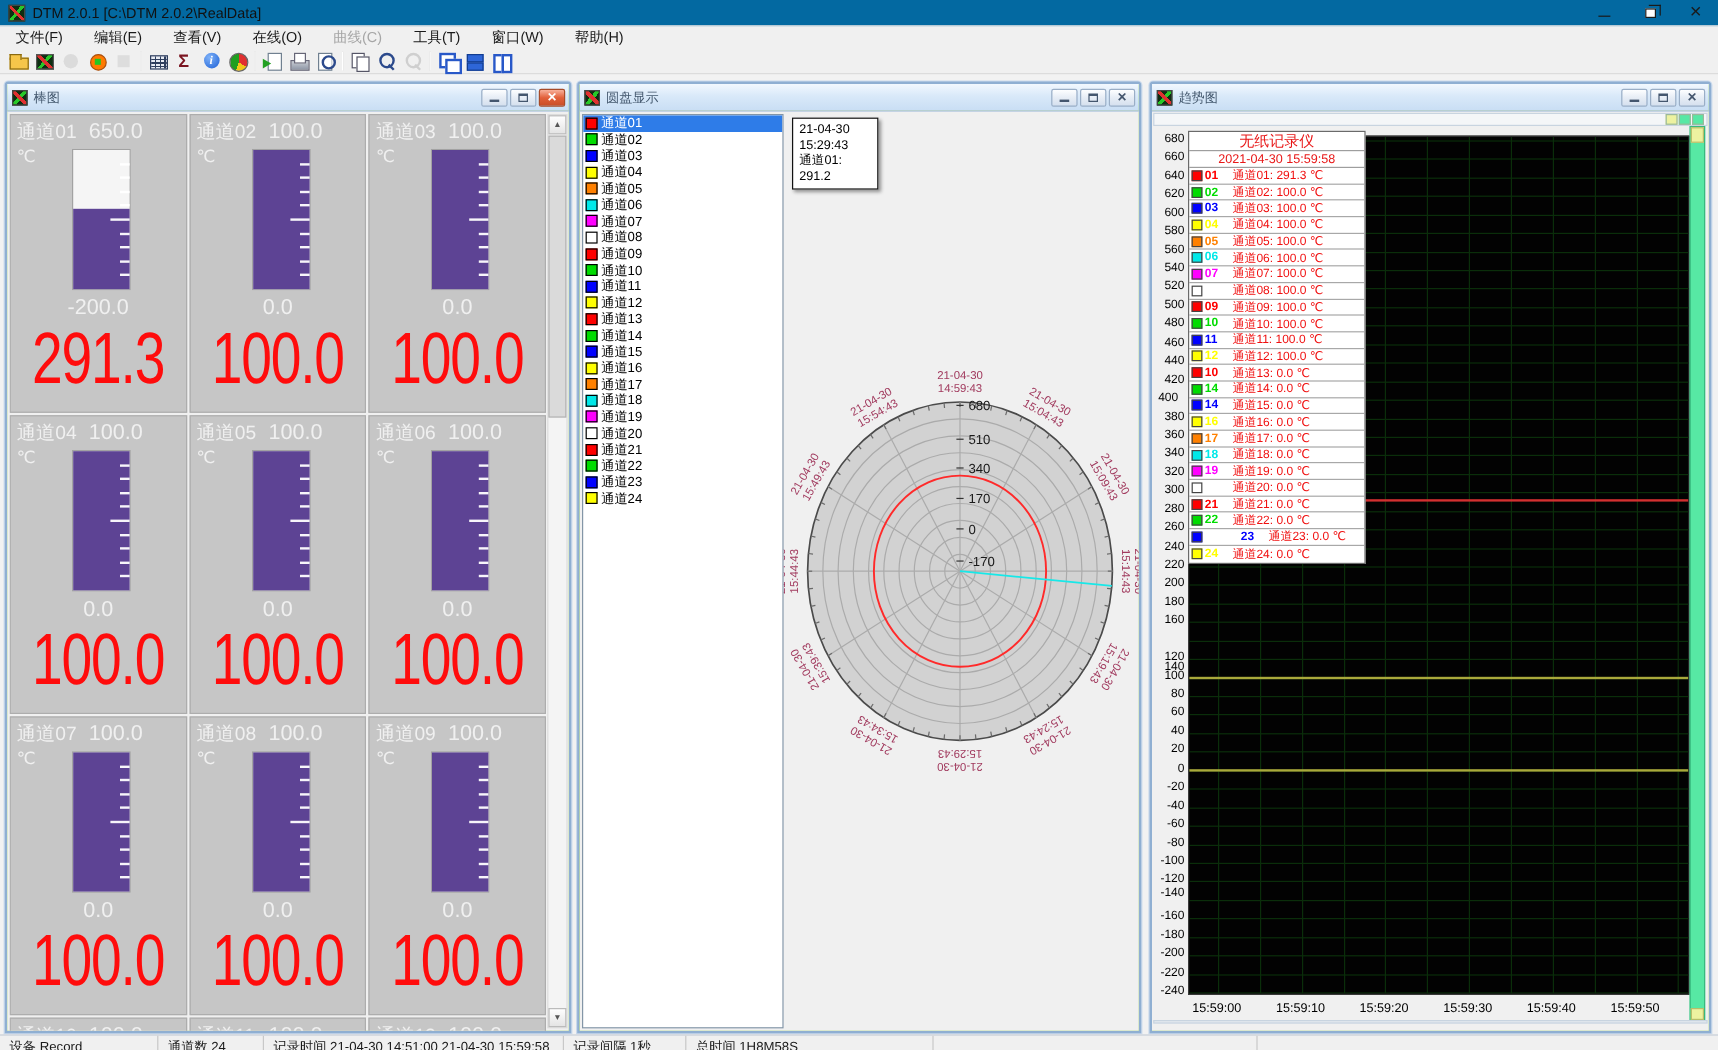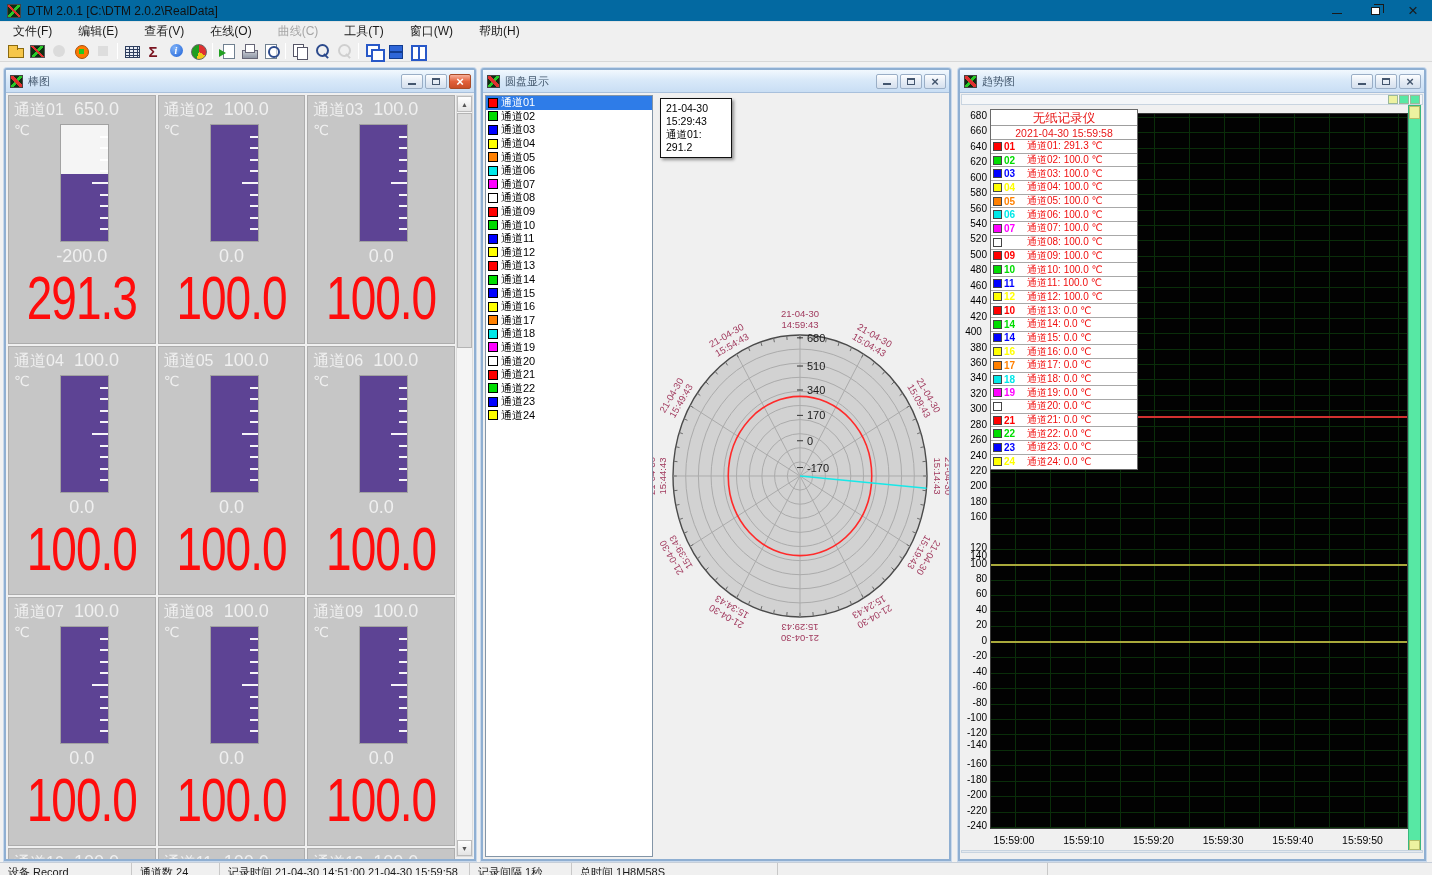--- a/index.html
+++ b/index.html
@@ -952,21 +952,21 @@
                 <span class="leg-num" style="color: rgb(255, 0, 0);">21</span>
                 <span class="leg-text">通道21: 0.0 ℃</span>
               </div>
               <div class="leg-row">
                 <span class="leg-sw" style="background: rgb(0, 220, 0);"></span>
                 <span class="leg-num" style="color: rgb(0, 220, 0);">22</span>
                 <span class="leg-text">通道22: 0.0 ℃</span>
               </div>
               <div class="leg-row">
                 <span class="leg-sw" style="background: rgb(0, 0, 255);"></span>
-                <span class="leg-num" style="color: rgb(0, 0, 255);">23</span>
+                <span class="leg-num" style="color: rgb(0, 0, 255); margin-left: 30px;">23</span>
                 <span class="leg-text">通道23: 0.0 ℃</span>
               </div>
               <div class="leg-row">
                 <span class="leg-sw" style="background: rgb(255, 255, 0);"></span>
                 <span class="leg-num" style="color: rgb(255, 255, 0);">24</span>
                 <span class="leg-text">通道24: 0.0 ℃</span>
               </div>
             </div>
         </div>
         <div id="xaxis">

